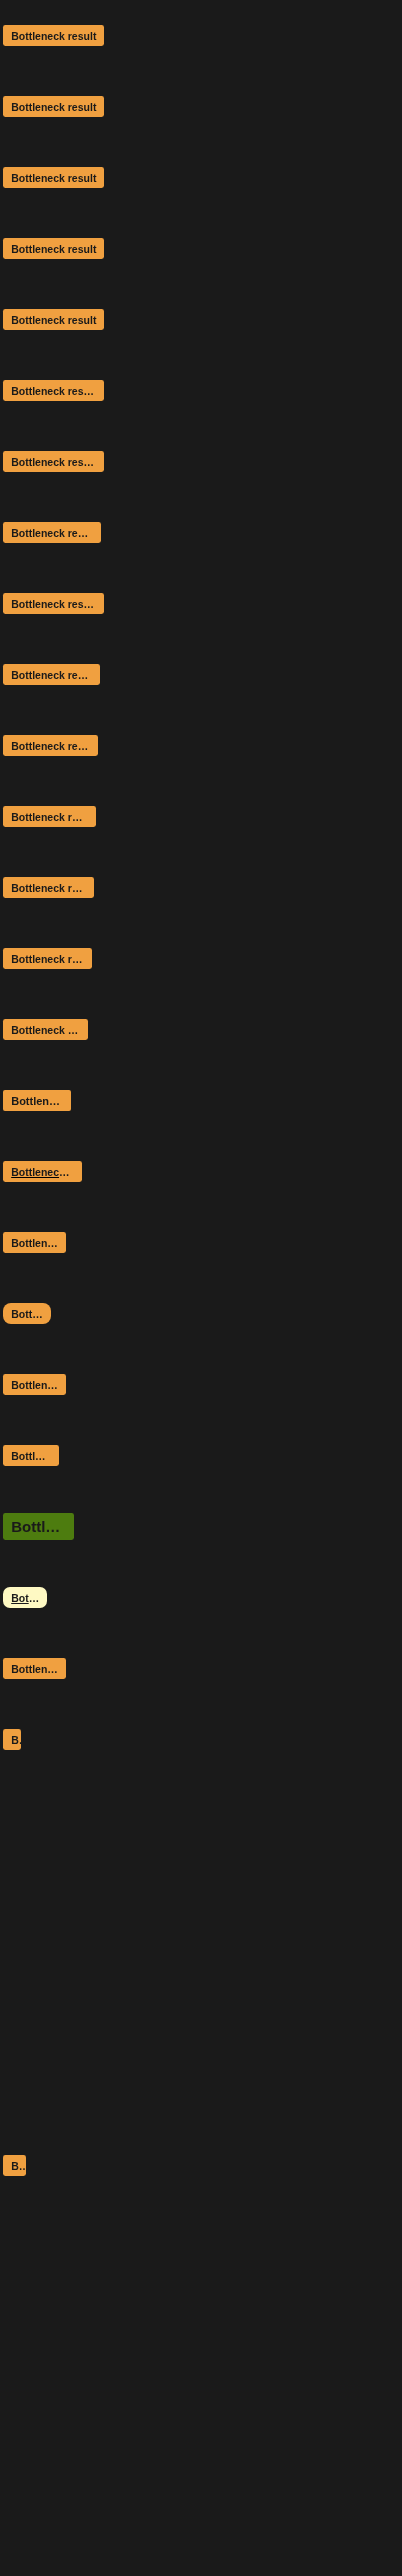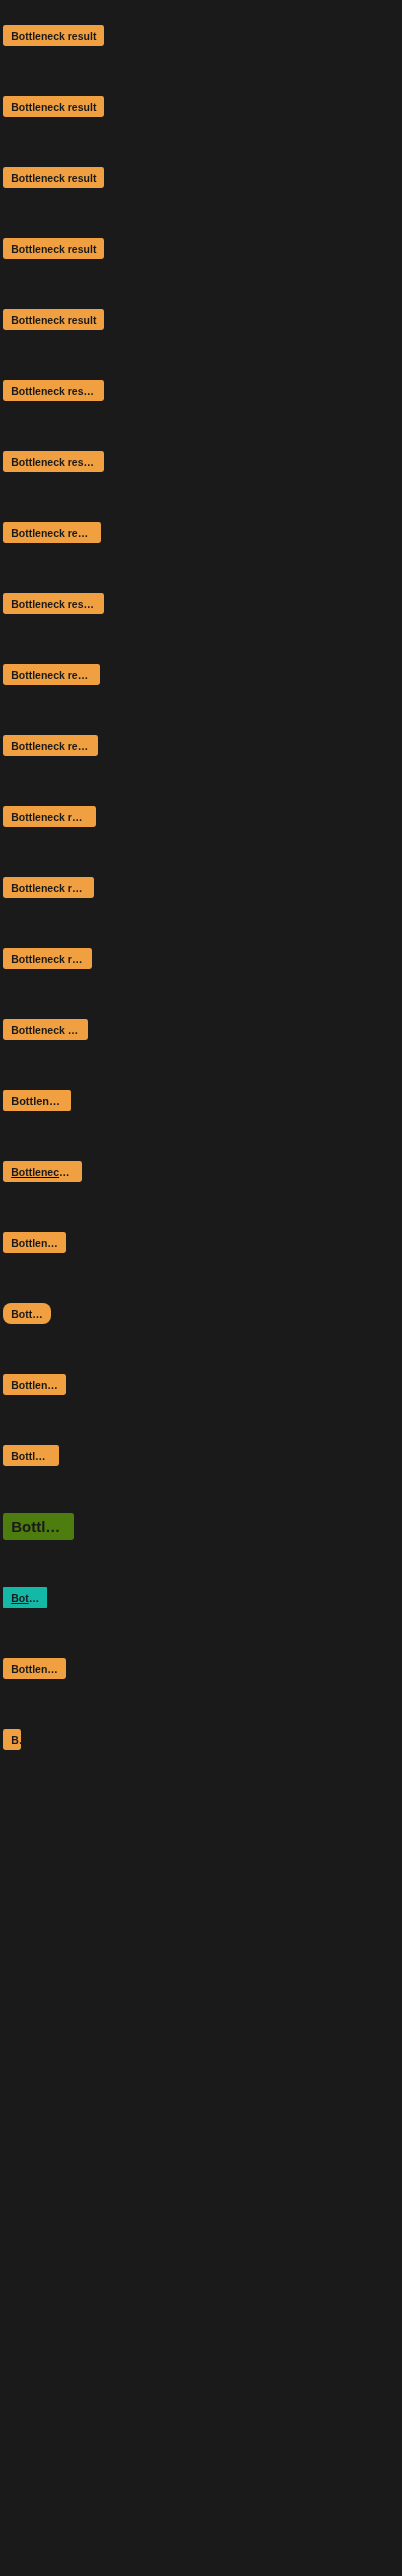--- a/index.html
+++ b/index.html
@@ -86,33 +86,36 @@
       <div style="position: relative; height: 71px; display: flex; align-items: center; padding: 0px 3.2px;">
         <span style="background-color: rgb(240, 160, 64); color: rgb(26, 26, 26); font-size: 10.5px; font-weight: bold; padding: 4.8px 8px; border-radius: 2.4px; white-space: nowrap; overflow: hidden; text-overflow: ellipsis; display: inline-block; max-width: 63px;">Bottlenec</span>
       </div>
       <div style="position: relative; height: 71px; display: flex; align-items: center; padding: 0px 3.2px;">
         <span style="background-color: rgb(240, 160, 64); color: rgb(26, 26, 26); font-size: 10.5px; font-weight: bold; padding: 4.8px 8px; border-radius: 2.4px; white-space: nowrap; overflow: hidden; text-overflow: ellipsis; display: inline-block; max-width: 56px;">Bottlene</span>
       </div>
       <div style="position: relative; height: 71px; display: flex; align-items: center; padding: 0px 3.2px;">
         <span style="background-color: #4d7c0f; color: rgb(26, 26, 26); font-size: 15px; font-weight: bold; padding: 4.8px 8px; border-radius: 2.4px; white-space: nowrap; overflow: hidden; text-overflow: ellipsis; display: inline-block; max-width: 71px;">Bottleneck r</span>
       </div>
       <div style="position: relative; height: 71px; display: flex; align-items: center; padding: 0px 3.2px;">
-        <span style="background-color: #14b8a6; color: rgb(26, 26, 26); font-size: 10.5px; font-weight: bold; padding: 4.8px 8px; border-radius: 1px; white-space: nowrap; overflow: hidden; text-overflow: ellipsis; display: inline-block; max-width: 44px; text-decoration: underline;">Bottle</span>
+        <span style="background-color: #fef9c3; color: rgb(26, 26, 26); font-size: 10.5px; font-weight: bold; padding: 4.8px 8px; border-radius: 7px; white-space: nowrap; overflow: hidden; text-overflow: ellipsis; display: inline-block; max-width: 44px; text-decoration: underline;">Bottle</span>
       </div>
       <div style="position: relative; height: 71px; display: flex; align-items: center; padding: 0px 3.2px;">
         <span style="background-color: rgb(240, 160, 64); color: rgb(26, 26, 26); font-size: 10.5px; font-weight: bold; padding: 4.8px 8px; border-radius: 2.4px; white-space: nowrap; overflow: hidden; text-overflow: ellipsis; display: inline-block; max-width: 63px;">Bottlenec</span>
       </div>
       <div style="position: relative; height: 71px; display: flex; align-items: center; padding: 0px 3.2px;">
         <span style="background-color: rgb(240, 160, 64); color: rgb(26, 26, 26); font-size: 10.5px; font-weight: bold; padding: 4.8px 8px; border-radius: 2.4px; white-space: nowrap; overflow: hidden; text-overflow: ellipsis; display: inline-block; max-width: 17.7px;">B</span>
       </div>
       <div style="height: 71px;"></div>
       <div style="height: 71px;"></div>
       <div style="height: 71px;"></div>
       <div style="height: 71px;"></div>
       <div style="height: 71px;"></div>
+      <div style="position: relative; height: 71px; display: flex; align-items: center; padding: 0px 3.2px;">
+        <span style="background-color: rgb(240, 160, 64); color: rgb(26, 26, 26); font-size: 10.5px; font-weight: bold; padding: 4.8px 8px; border-radius: 2.4px; white-space: nowrap; overflow: hidden; text-overflow: ellipsis; display: inline-block; max-width: 22.5px;">Bo</span>
+      </div>
       <div style="height: 71px;"></div>
       <div style="height: 71px;"></div>
       <div style="height: 71px;"></div>
       <div style="height: 71px;"></div>
       <div style="height: 71px;"></div>
     </div>
 </div>
 
 
 </body></html>

